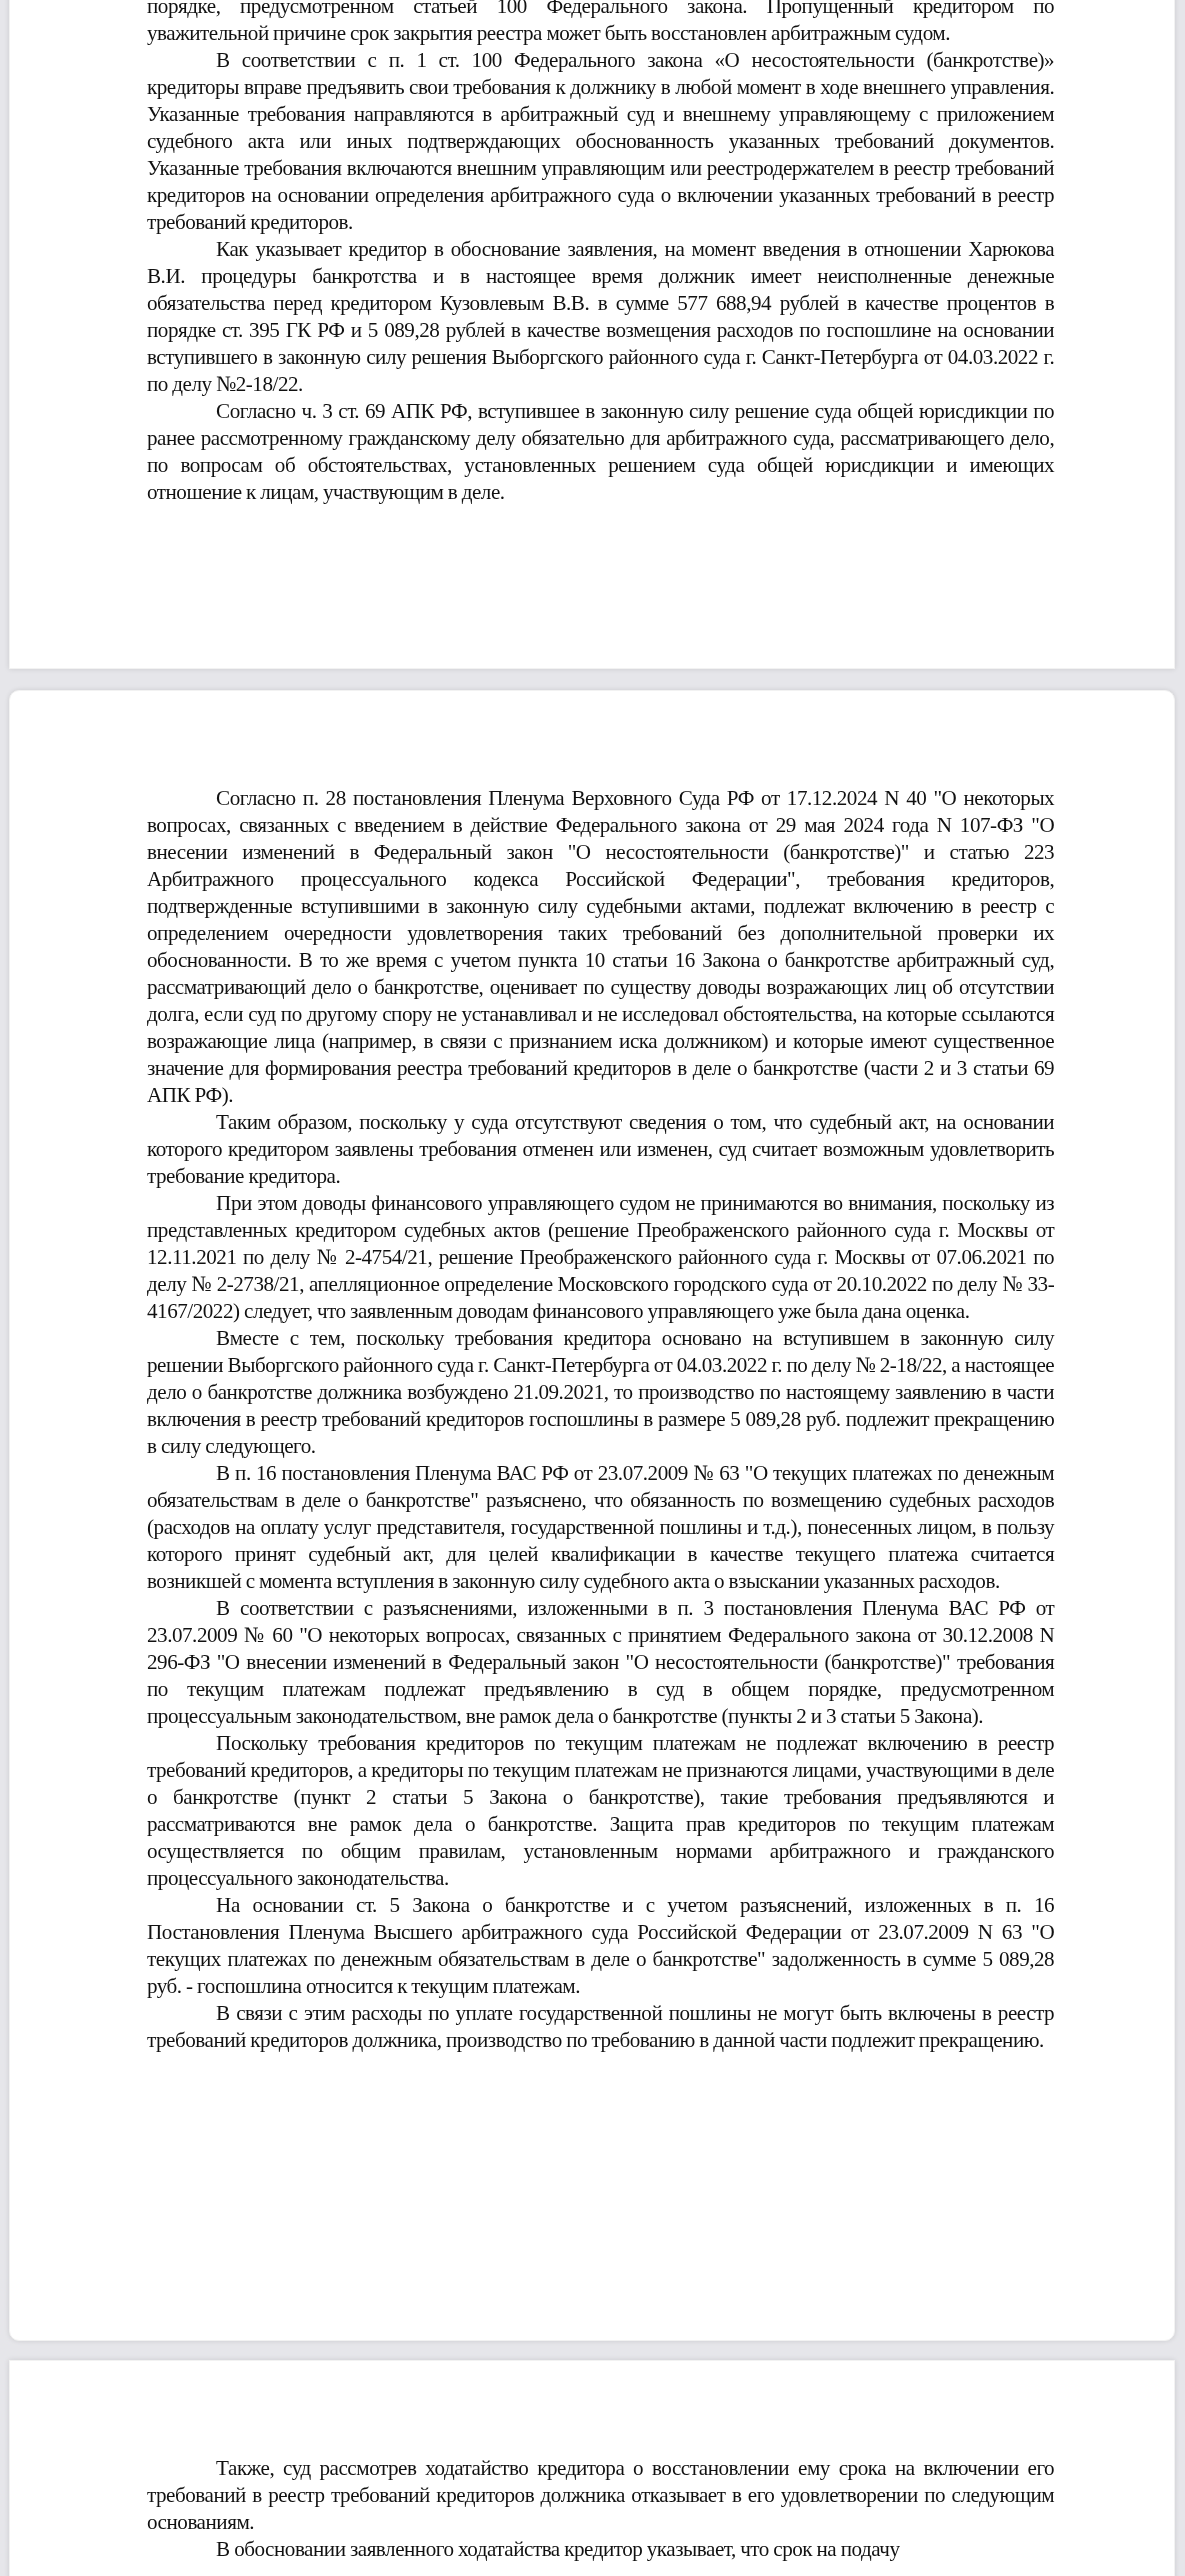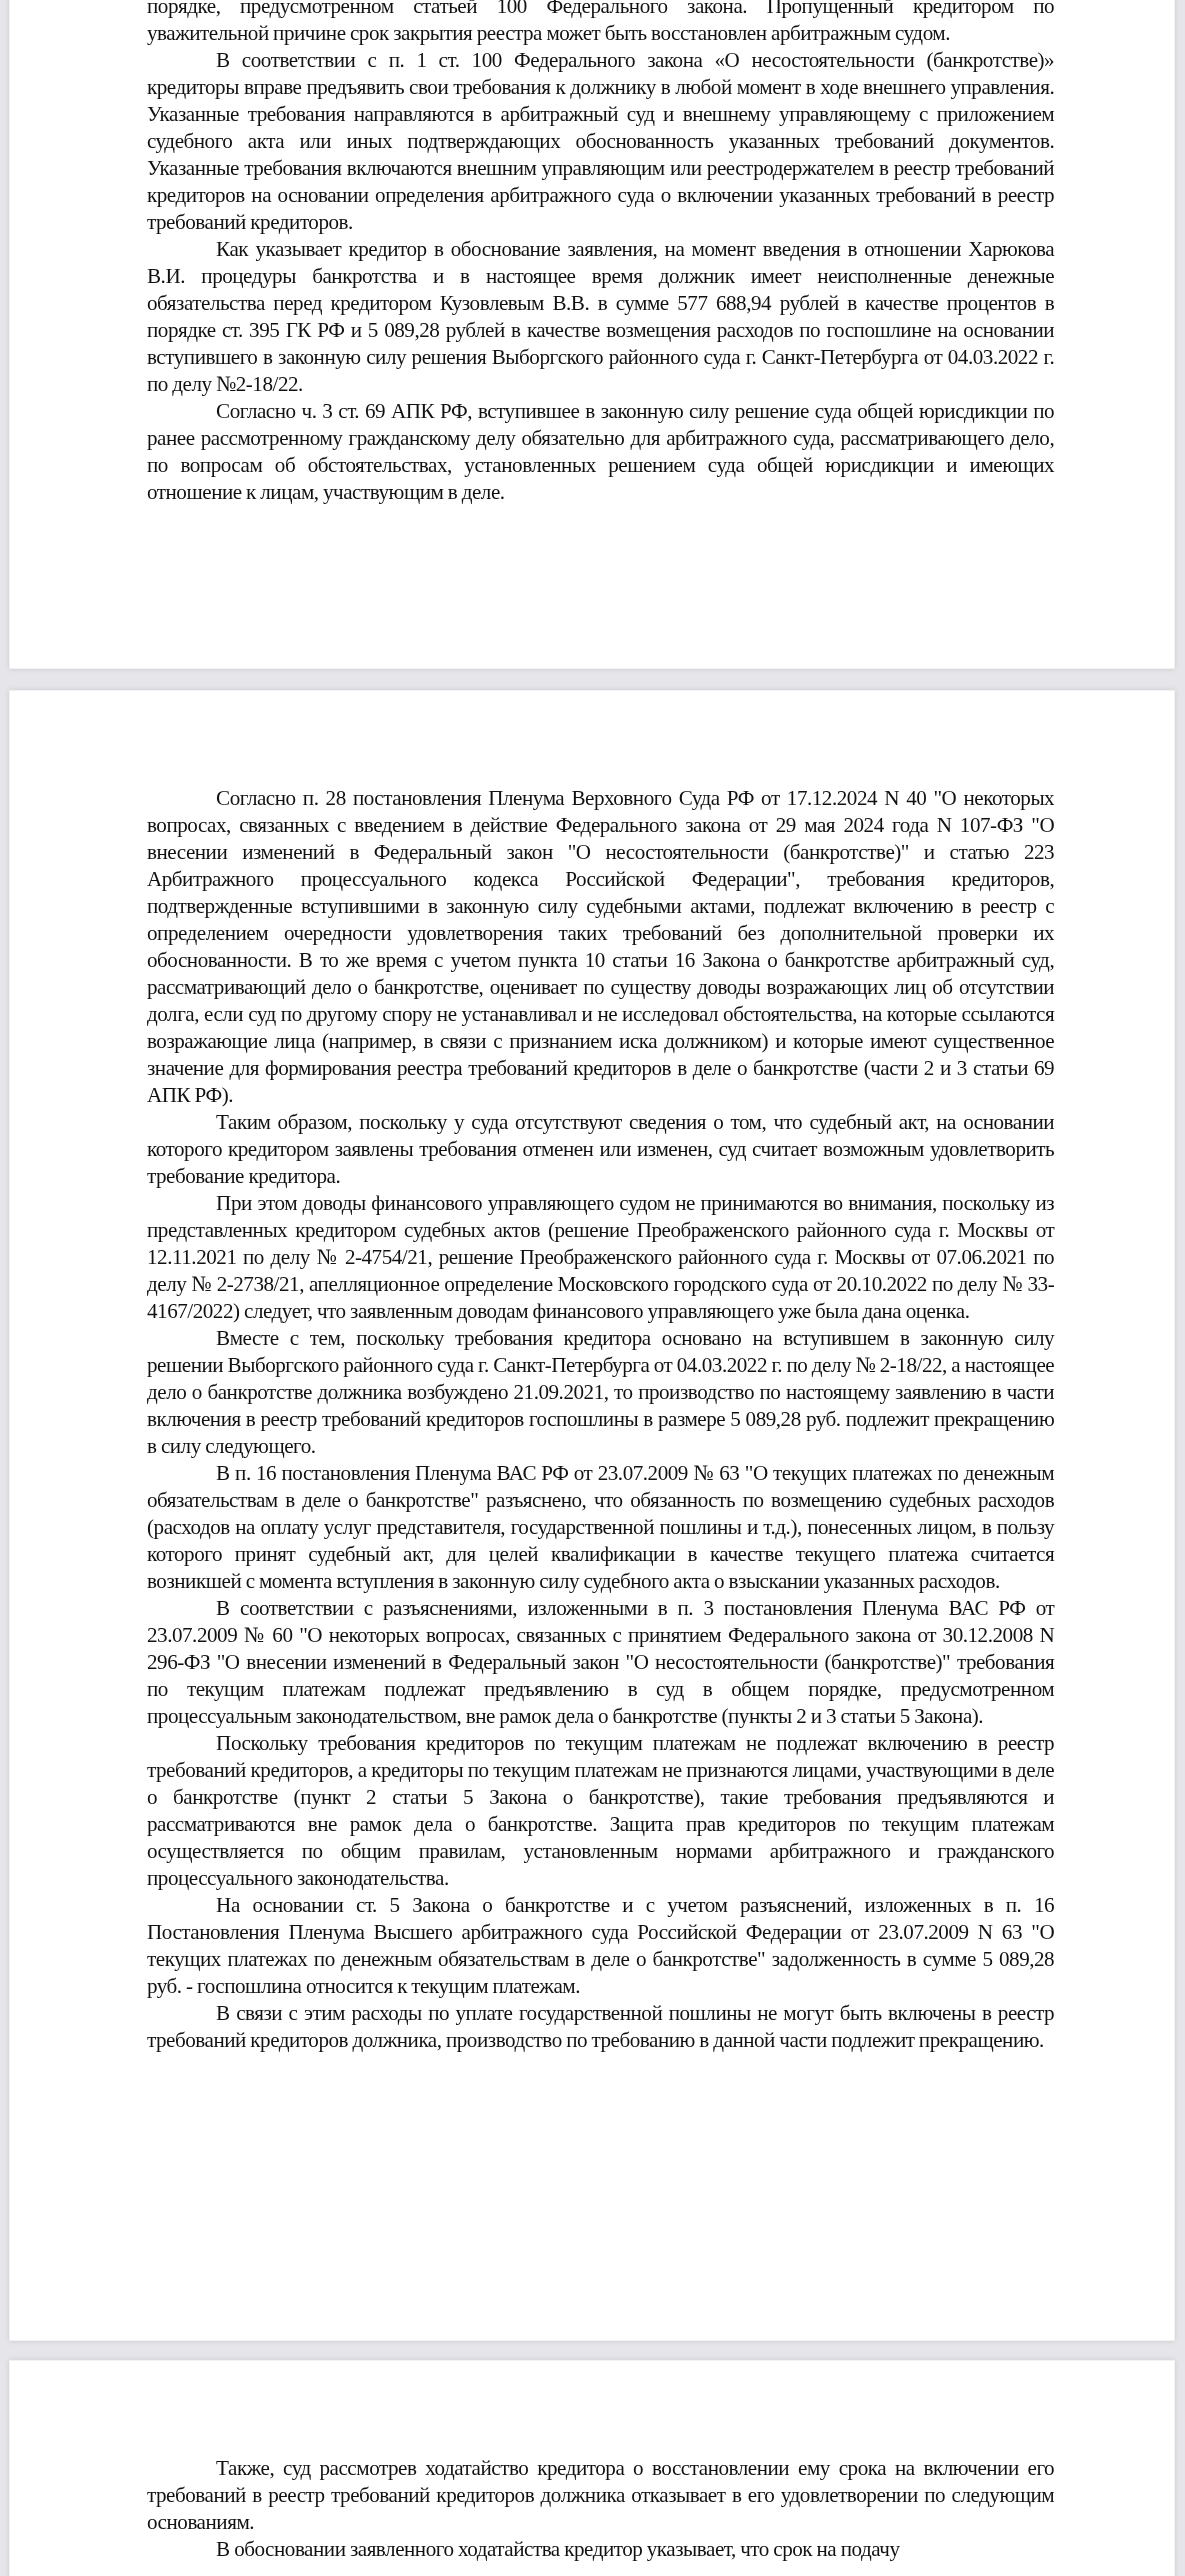--- a/index.html
+++ b/index.html
@@ -18,21 +18,21 @@
     position: absolute;
     left: 9px;
     width: 1166px;
     background: #ffffff;
     border: 1.8px solid #f2f2f2;
     box-shadow: 0 0 5.4px rgba(0,0,0,0.12);
     box-sizing: border-box;
     overflow: hidden;
   }
   #page1 { top: -36px; height: 705px; }
-  #page2 { top: 690px; height: 1651px; }
+  #page2 { top: 690px; height: 1651px; border-radius: 10px; }
   #page3 { top: 2360px; height: 269px; }
   .text {
     position: absolute;
     left: 137px;
     width: 945px;
     color: #111;
     font-size: 22px;
     line-height: 27px;
     text-align: justify;
     letter-spacing: -0.5px;

